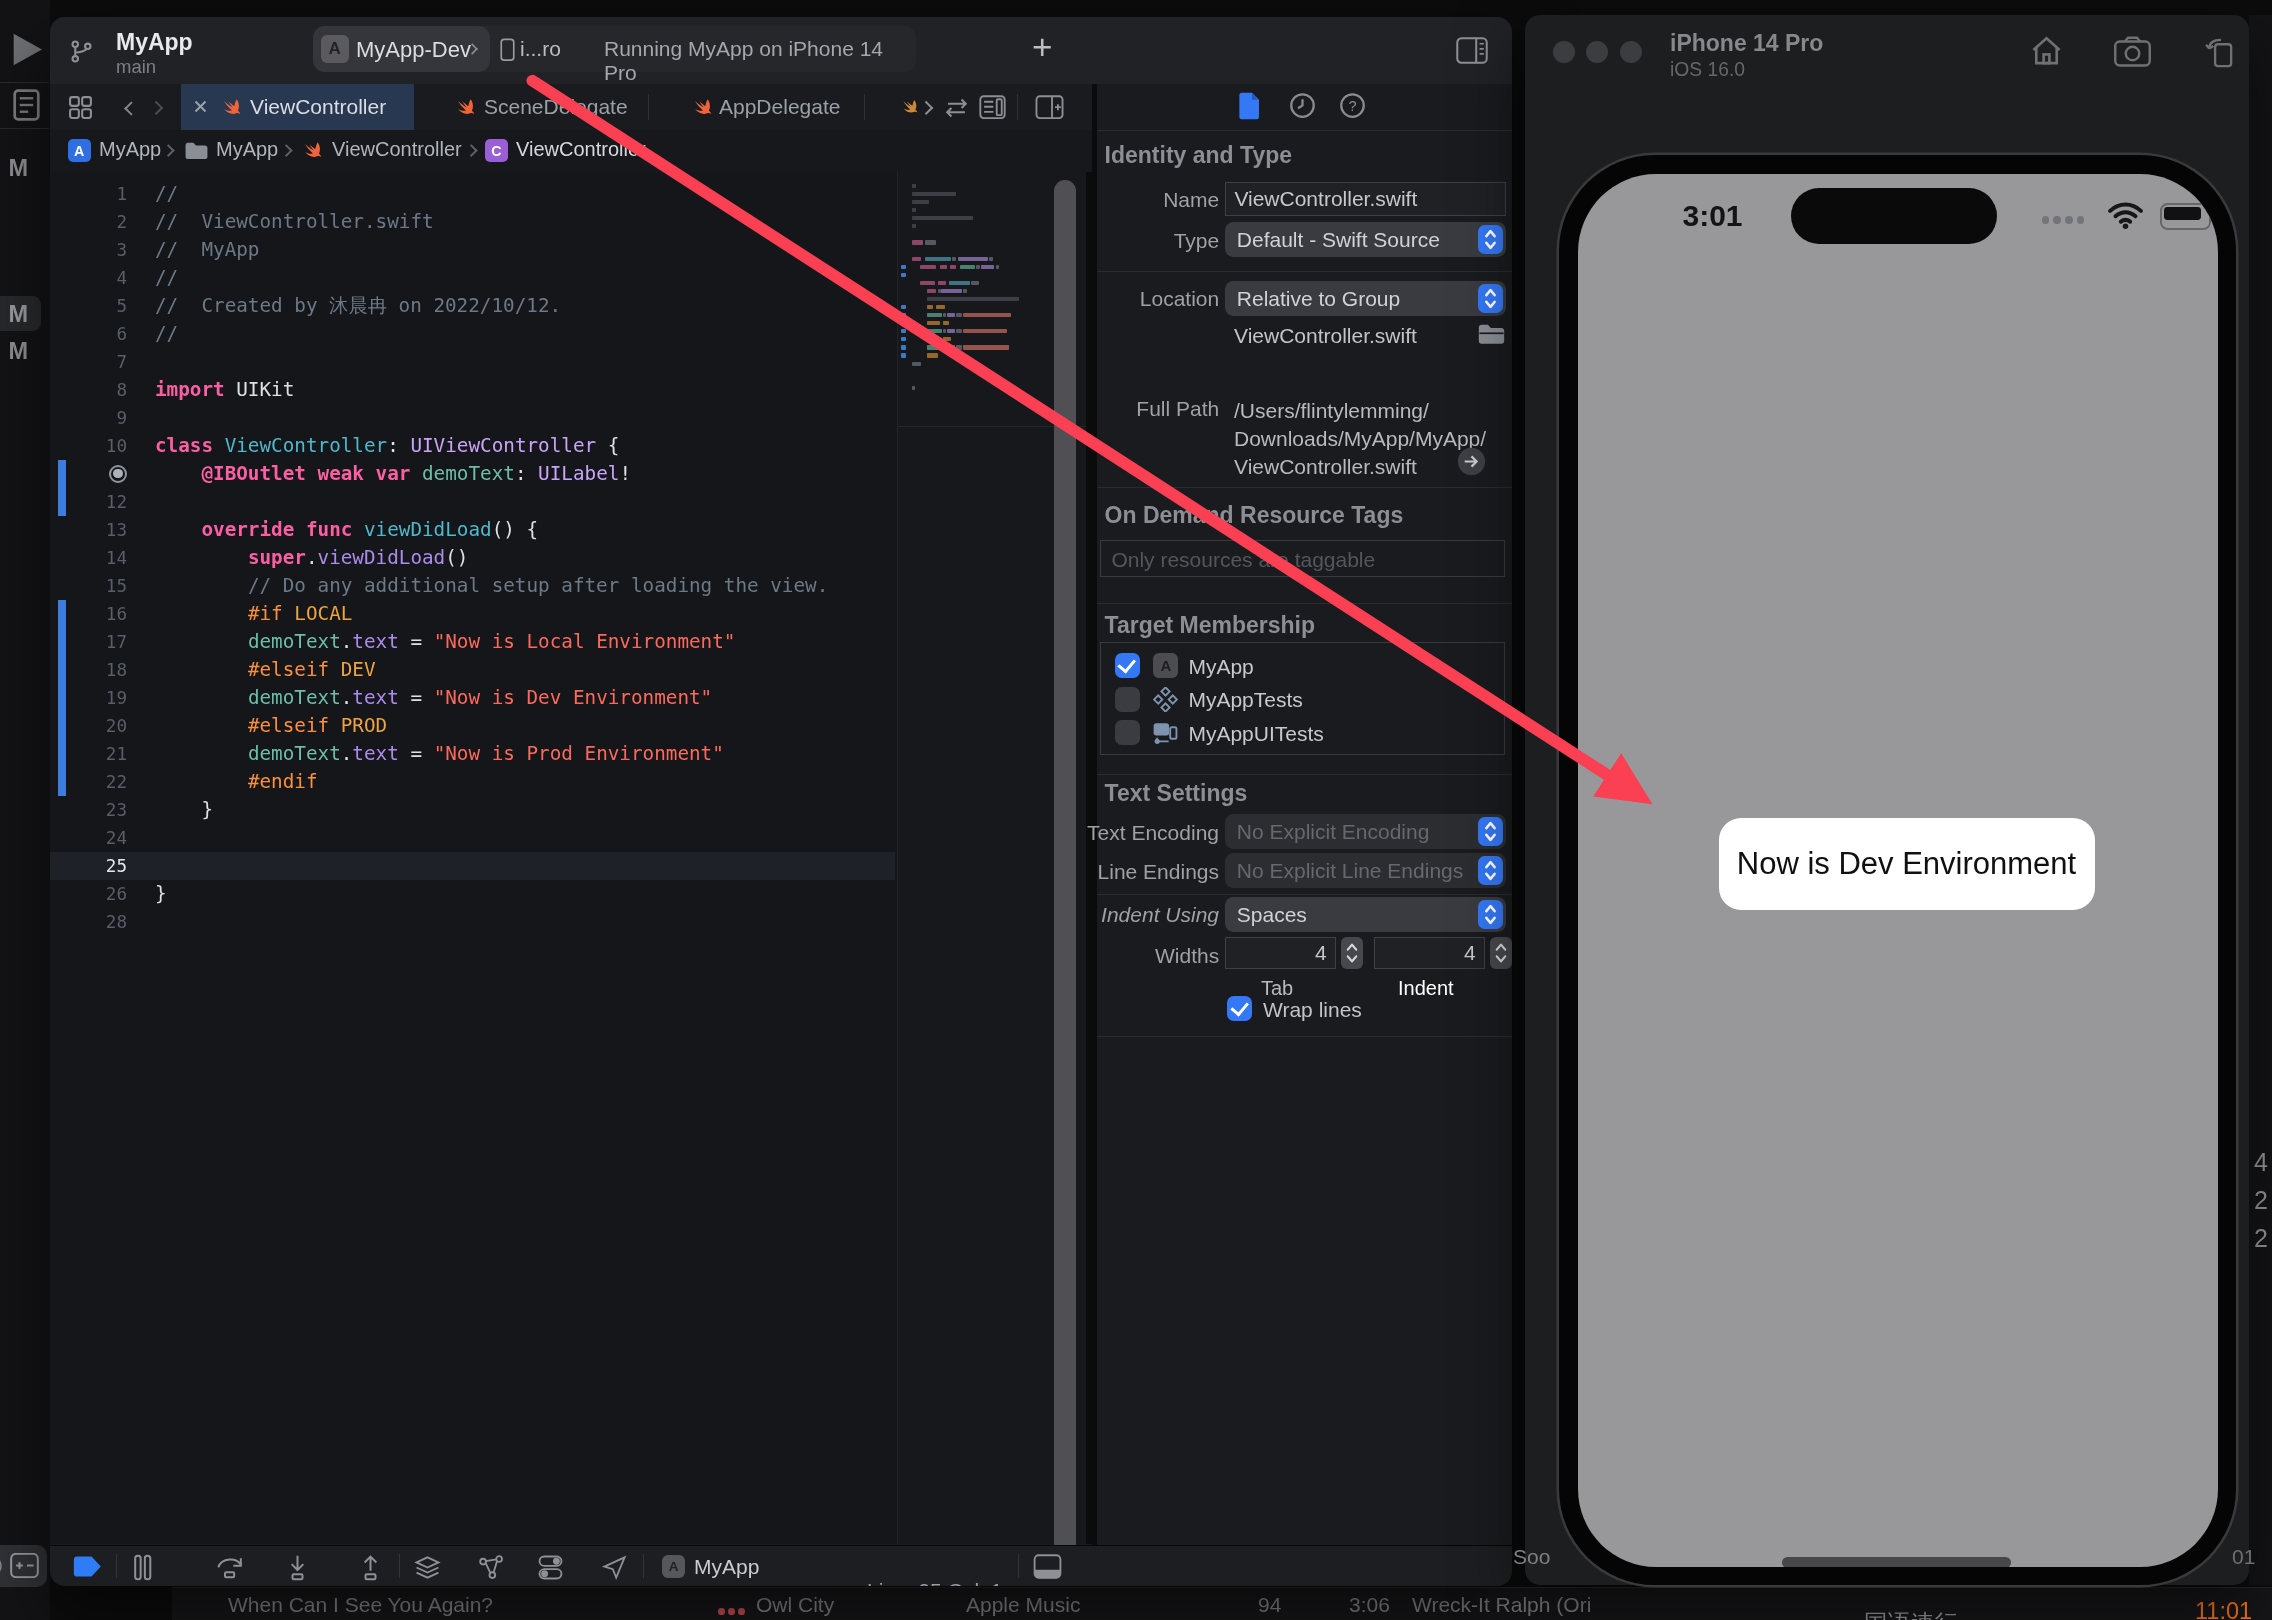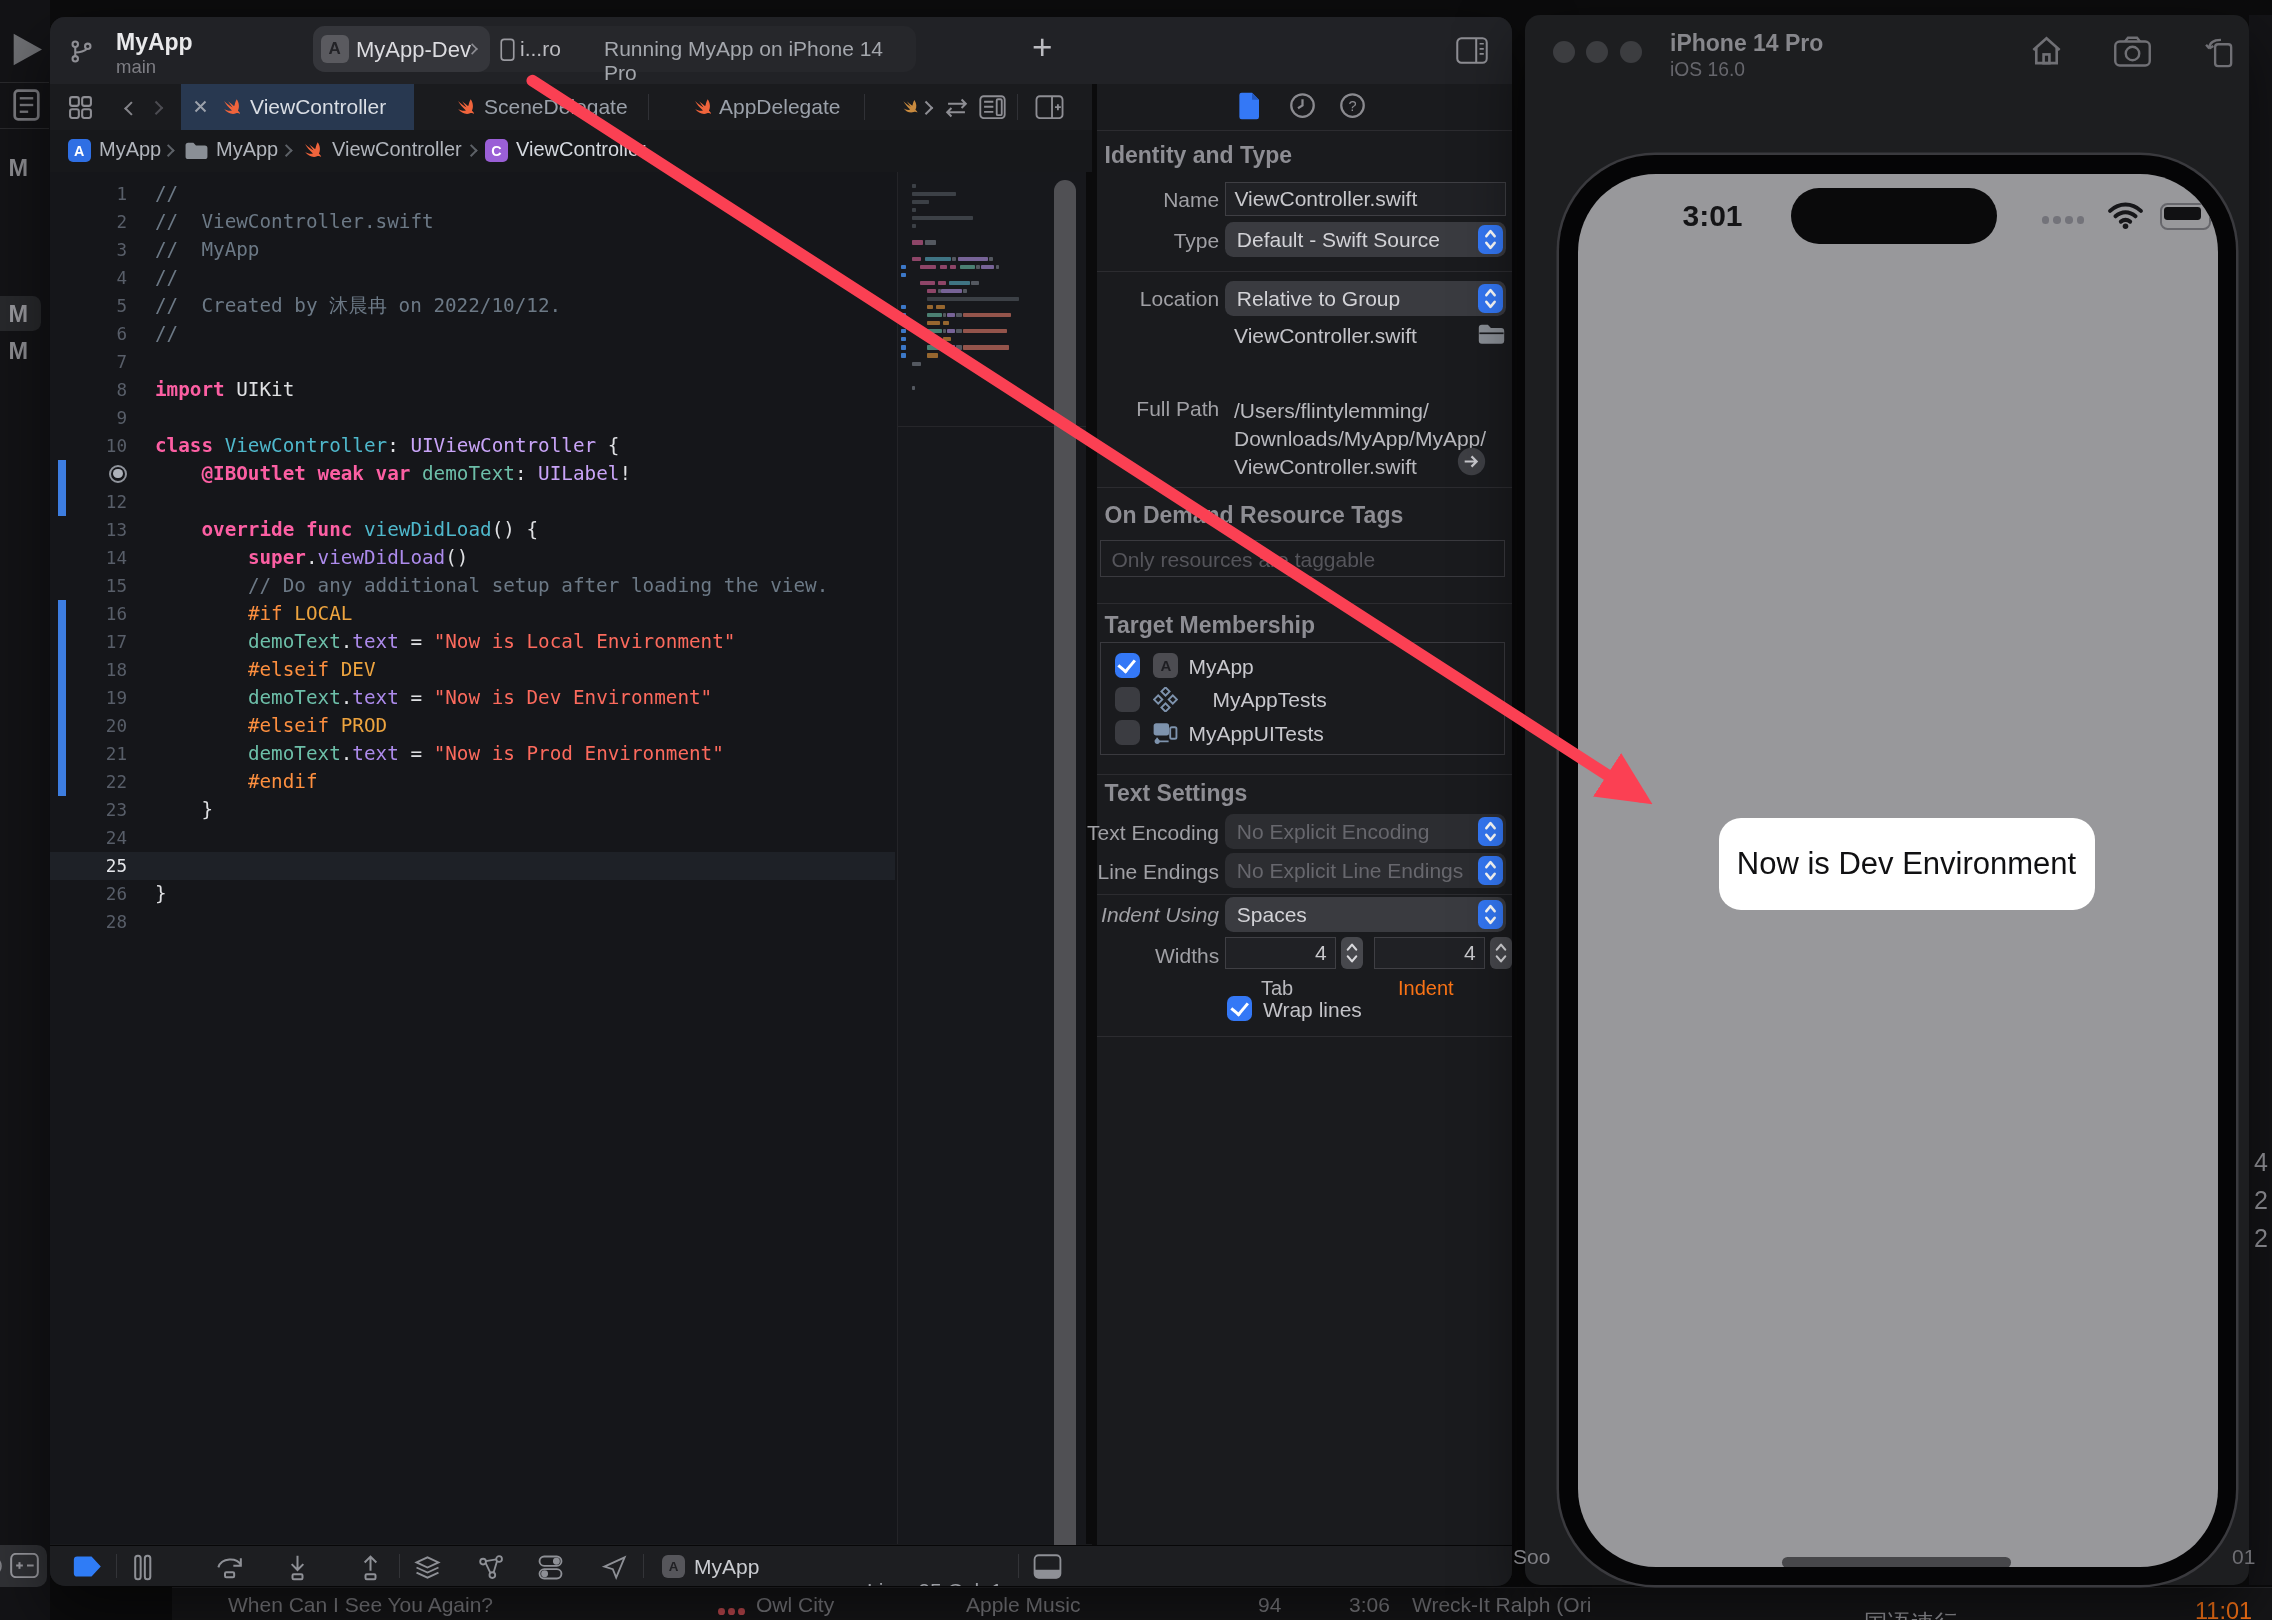--- a/index.html
+++ b/index.html
@@ -473,21 +473,21 @@
         <div class="cb on" style="left:13.4px;top:10px;"></div>
         <div class="abs appicon" style="left:52px;top:10px;width:25px;height:25px;background:#4c4c51;color:#1e1e22;font-size:15px;">A</div>
         <div class="abs" style="left:87px;top:11.8px;font-size:21px;color:#c8c8cd;">MyApp</div>
         <div class="cb" style="left:13.4px;top:44px;"></div>
         <svg class="abs" style="left:52px;top:44px;" width="25" height="25" viewBox="0 0 24 24" fill="none" stroke="#7e93ad" stroke-width="1.8">
             <rect x="9.2" y="1.5" width="5.6" height="5.6" transform="rotate(45 12 4.3)"></rect>
             <rect x="2.2" y="9.2" width="5.6" height="5.6" transform="rotate(45 5 12)"></rect>
             <rect x="16.2" y="9.2" width="5.6" height="5.6" transform="rotate(45 19 12)"></rect>
             <rect x="9.2" y="16.9" width="5.6" height="5.6" transform="rotate(45 12 19.7)"></rect>
           </svg>
-        <div class="abs" style="left:87px;top:45px;font-size:21px;color:#c8c8cd;margin-left:24px;">MyAppTests</div>
+        <div class="abs" style="left:87px;top:45px;font-size:21px;color:#c8c8cd;">MyAppTests</div>
         <div class="cb" style="left:13.4px;top:77px;"></div>
         <svg class="abs" style="left:52px;top:77px;" width="25" height="25" viewBox="0 0 24 24" fill="none" stroke="#7e93ad" stroke-width="1.8">
             <rect x="1.5" y="4" width="13" height="10" rx="1.5" fill="#7e93ad"></rect>
             <rect x="16.5" y="7" width="6" height="11" rx="1.5"></rect>
             <path d="M2 20.5 h13 M4 17 v3.5"></path>
             <circle cx="4" cy="20.5" r="1.6"></circle>
           </svg>
         <div class="abs" style="left:87px;top:79px;font-size:21px;color:#c8c8cd;">MyAppUITests</div>
       </div>
       <div class="insp-div" style="top:690px;"></div>
@@ -528,21 +528,21 @@
             <path d="M8 15 L13 9 L18 15 M8 23 L13 29 L18 23" fill="none" stroke="#d8d8dc" stroke-width="2.6" stroke-linecap="round" stroke-linejoin="round"></path>
           </svg>
         </div>
       <div class="fld" style="left:277px;top:853px;width:111px;height:32px;padding:3.4px 8.4px;text-align:right;">4</div>
       <div class="stepper-g" style="left:393px;top:853px;">
           <svg width="22" height="32" viewBox="0 0 26 38">
             <path d="M8 15 L13 9 L18 15 M8 23 L13 29 L18 23" fill="none" stroke="#d8d8dc" stroke-width="2.6" stroke-linecap="round" stroke-linejoin="round"></path>
           </svg>
         </div>
       <div class="abs" style="left:164px;top:893px;font-size:20px;color:#b9b9be;">Tab</div>
-      <div class="abs" style="left:301px;top:893px;font-size:20px;color:#f97316;">Indent</div>
+      <div class="abs" style="left:301px;top:893px;font-size:20px;color:#ffffff;">Indent</div>
       <div class="cb on" style="left:130px;top:912px;"></div>
       <div class="abs" style="left:166px;top:914px;font-size:21px;color:#c3c3c8;">Wrap lines</div>
       <div class="insp-div" style="top:952px;"></div>
     </div>
 
     <div class="abs" id="debugbar">
       <svg class="abs" style="left:23px;top:9.2px;" width="32" height="23" viewBox="0 0 38 27">
           <path d="M5,1.5 h17 l11,12 l-11,12 h-17 a4,4 0 0 1 -4,-4 v-16 a4,4 0 0 1 4,-4 Z" fill="#2f7cf6"></path>
         </svg>
       <div class="dbg-sep" style="left:66px;"></div>

